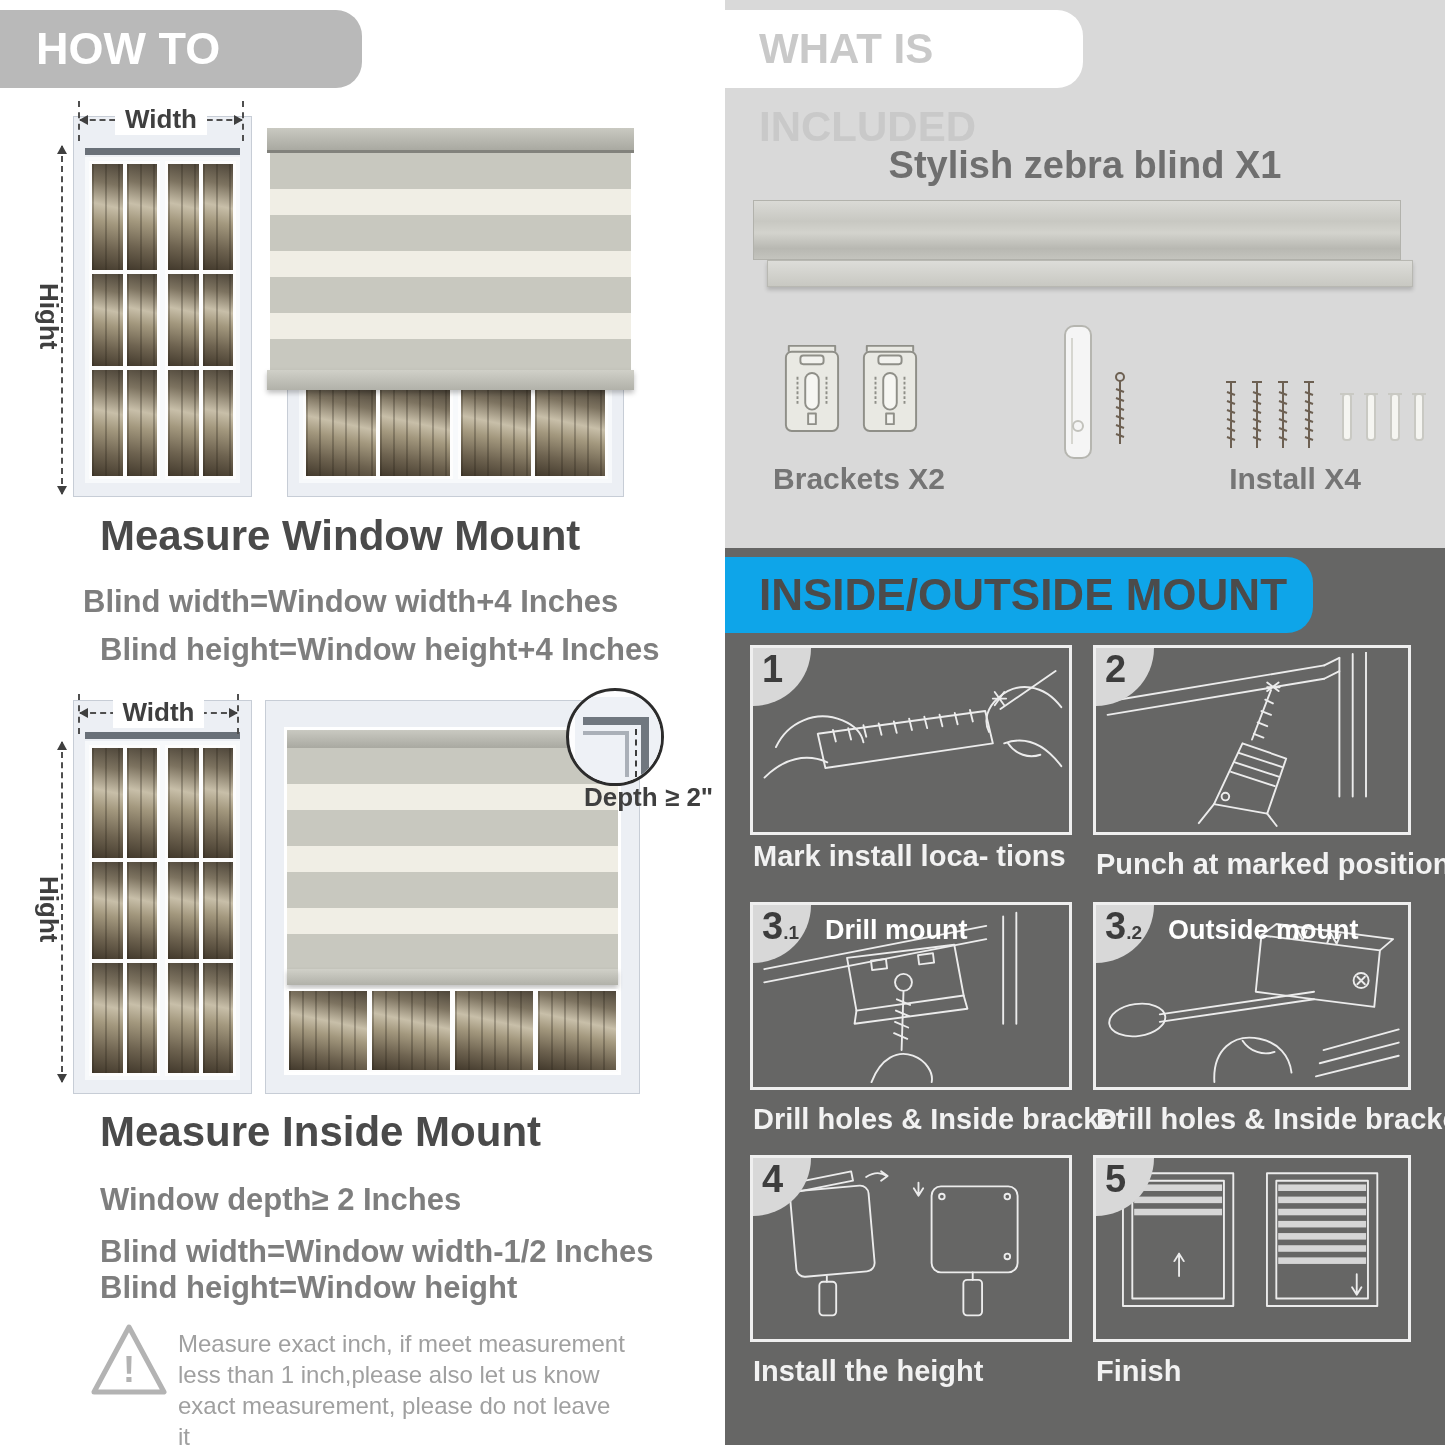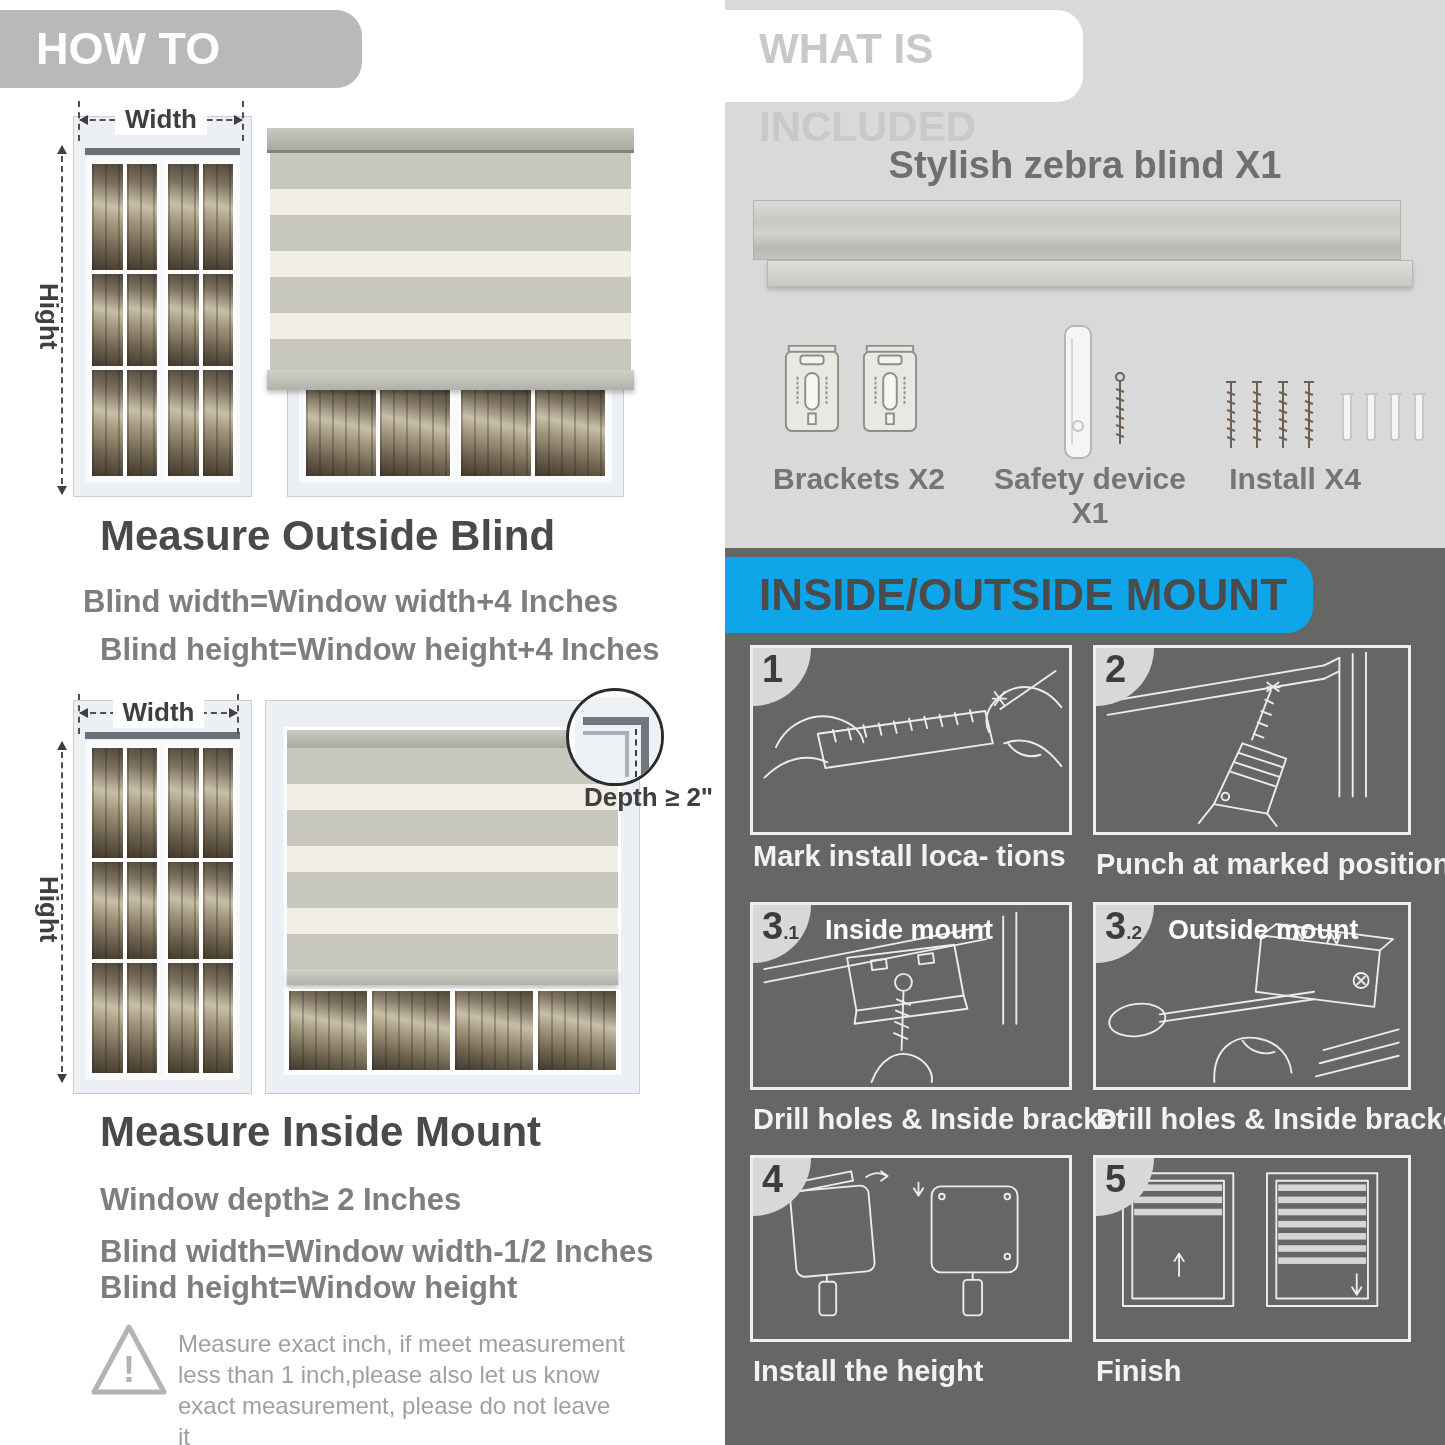--- a/index.html
+++ b/index.html
@@ -5,21 +5,21 @@
   html,body{margin:0;padding:0;}
   body{width:1445px;height:1445px;position:relative;background:#ffffff;
        font-family:"Liberation Sans",sans-serif;overflow:hidden;}
   .abs{position:absolute;}
 
   
   .howto-bar{left:0;top:10px;width:362px;height:78px;background:#b9b9b9;
     border-radius:0 26px 26px 0;color:#fff;font-weight:bold;font-size:45px;
     line-height:78px;padding-left:36px;box-sizing:border-box;}
   .inc-panel{left:725px;top:0;width:720px;height:548px;background:#d9d9d9;}
-  .inc-bar{left:0;top:10px;width:358px;height:92px;background:#fff;
+  .inc-bar{left:0;top:10px;width:358px;height:78px;background:#fff;
     border-radius:0 26px 26px 0;color:#c9c9c9;font-weight:bold;font-size:42px;
     line-height:78px;padding-left:34px;box-sizing:border-box;}
   .mount-panel{left:725px;top:548px;width:720px;height:897px;background:#666665;}
   .mount-bar{left:0;top:9px;width:588px;height:76px;background:#0ea5e9;
     border-radius:0 26px 26px 0;color:#4b4b4b;font-weight:bold;font-size:44px;
     line-height:76px;padding-left:34px;box-sizing:border-box;}
 
   
   .sec-title{font-weight:bold;font-size:42px;color:#4a4a4a;}
   .sec-line{font-weight:bold;font-size:31px;color:#7e7e7e;}
@@ -136,21 +136,21 @@
     </div>
   </div>
   <div class="abs" style="left:0;top:0;right:6px;height:262px;">
     <div class="abs b-rail" style="left:0;right:0;top:0;height:22px;"></div>
     <div class="abs" style="left:0;right:0;top:22px;height:3px;background:#82827c;"></div>
     <div class="abs b-stripes" style="left:3px;right:3px;top:25px;height:217px;"></div>
     <div class="abs b-bot" style="left:0;right:0;top:242px;height:20px;"></div>
   </div>
 </div>
 
-<div class="abs sec-title" style="left:100px;top:512px;">Measure Outside Blind</div>
+<div class="abs sec-title" style="left:100px;top:512px;">Measure Window Mount</div>
 <div class="abs sec-line" style="left:83px;top:584px;">Blind width=Window width+4 Inches</div>
 <div class="abs sec-line" style="left:100px;top:632px;">Blind height=Window height+4 Inches</div>
 
 <div class="abs window" style="left:73px;top:700px;width:179px;height:394px;">
   <div class="win-top-rail"></div>
   <div class="win-sashes">
     <div class="sash">
         <div class="pane"></div>
         <div class="pane"></div>
         <div class="pane"></div>
@@ -277,21 +277,20 @@
           <rect x="144" y="16" width="8" height="46" rx="3"></rect>
         <path d="M165,16 l14,0"></path>
           <rect x="168" y="16" width="8" height="46" rx="3"></rect>
         <path d="M189,16 l14,0"></path>
           <rect x="192" y="16" width="8" height="46" rx="3"></rect>
       </g>
     </svg>
   </div>
 
   <div class="abs inc-item-label" style="left:28px;top:462px;width:212px;">Brackets X2</div>
-  <div class="abs inc-item-label" style="left:248px;top:462px;width:234px;">Safety device X1</div>
   <div class="abs inc-item-label" style="left:494px;top:462px;width:152px;">Install X4</div>
 </div>
 
 <div class="abs mount-panel">
   <div class="abs mount-bar">INSIDE/OUTSIDE MOUNT</div>
 
   <div class="step-box" style="left:25px;top:97px;width:322px;height:190px;">
     <div class="art">
       <svg viewBox="0 0 320 185">
         <g class="lineart">
@@ -352,21 +351,21 @@
           <path d="M152,88 L150,150"></path>
           <path d="M145,96 l14,6 M144,108 l14,6 M143,120 l14,6 M142,132 l14,6"></path>
           <path d="M118,184 C128,158 146,150 162,156 C176,161 184,174 182,184"></path>
         </g>
       </svg>
     </div>
     <div class="badge">
         <span class="num">3</span>
         <span class="sub">.1</span>
       </div>
-    <div class="inner-label">Inside mount</div>
+    <div class="inner-label">Drill mount</div>
   </div>
   <div class="caption" style="left:28px;top:555px;">Drill holes &amp;  Inside bracket</div>
 
   <div class="step-box" style="left:368px;top:354px;width:318px;height:188px;">
     <div class="art">
       <svg viewBox="0 0 320 185">
         <g class="lineart">
           <path d="M170,28 L296,44 L290,104 L164,88 Z"></path>
           <path d="M170,28 L186,16 L310,32 L296,44"></path>
           <path d="M204,32 l4,-10 l6,11 l4,-10 M240,36 l4,-10 l6,11 l4,-10"></path>

